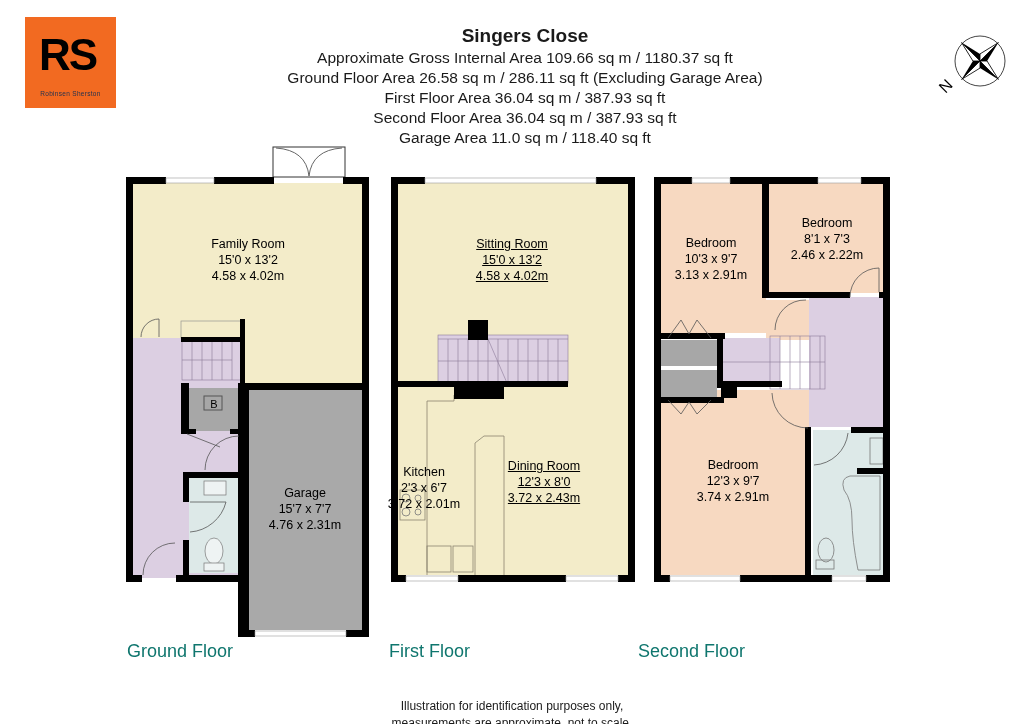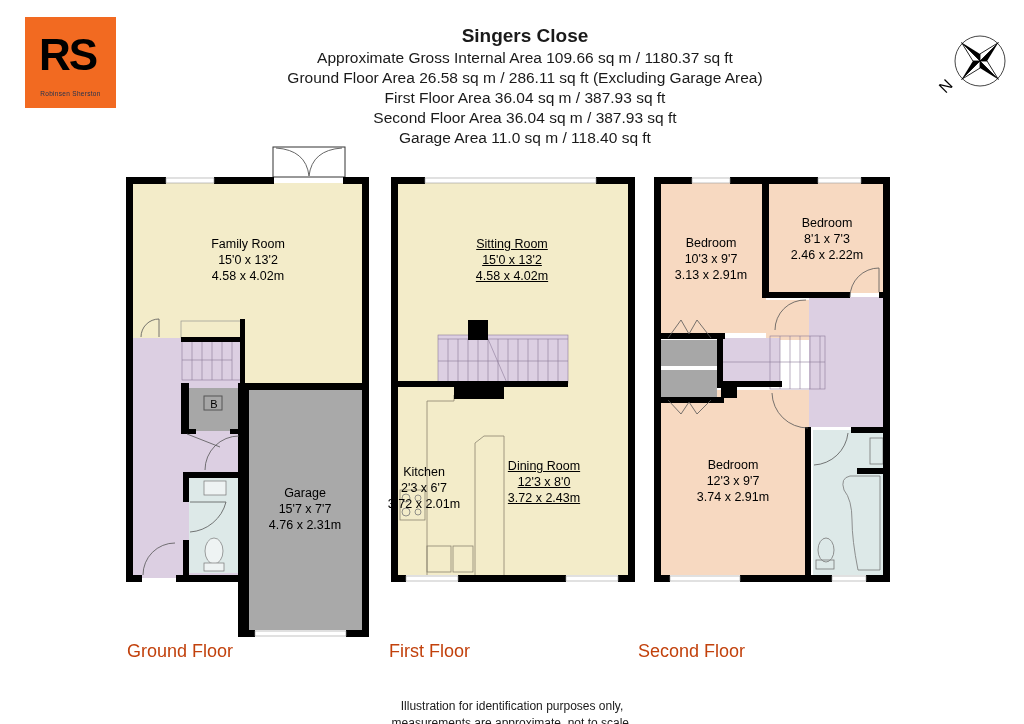--- a/index.html
+++ b/index.html
@@ -6,21 +6,21 @@
   body { width:1024px; height:724px; position:relative; overflow:hidden; font-family:"Liberation Sans", sans-serif; color:#1a1a1a; }
   .logo { position:absolute; left:25px; top:17px; width:91px; height:91px; background:#f26a21; }
   .logo-mark { position:absolute; left:14px; top:8px; font-family:"Liberation Sans", sans-serif; font-weight:bold; font-size:44px; color:#000000; letter-spacing:-2px; line-height:60px; }
   .logo-text { position:absolute; left:0; right:0; top:73px; text-align:center; font-size:6.5px; color:#1f3150; letter-spacing:0.3px; }
   .header { position:absolute; left:230px; width:590px; top:24px; text-align:center; }
   .title { font-weight:bold; font-size:19px; line-height:24px; }
   .area-line { font-size:15.5px; line-height:20px; }
   .compass { position:absolute; left:930px; top:15px; width:90px; height:80px; }
   svg.plan { position:absolute; left:0; top:0; }
   .room-label { position:absolute; text-align:center; font-size:12.5px; line-height:16px; color:#000000; transform:translateX(-50%); white-space:nowrap; }
-  .floor-label { position:absolute; font-size:18px; color:#c2410c; }
+  .floor-label { position:absolute; font-size:18px; color:#0f766e; }
   .disclaimer { position:absolute; left:300px; width:424px; top:677px; text-align:center; font-size:12px; line-height:17px;margin-top:21px; }
 </style>
 </head>
 <body>
 
 <div class="logo">
   <div class="logo-mark">RS</div>
   <div class="logo-text">Robinsen Sherston</div>
 </div>
 

